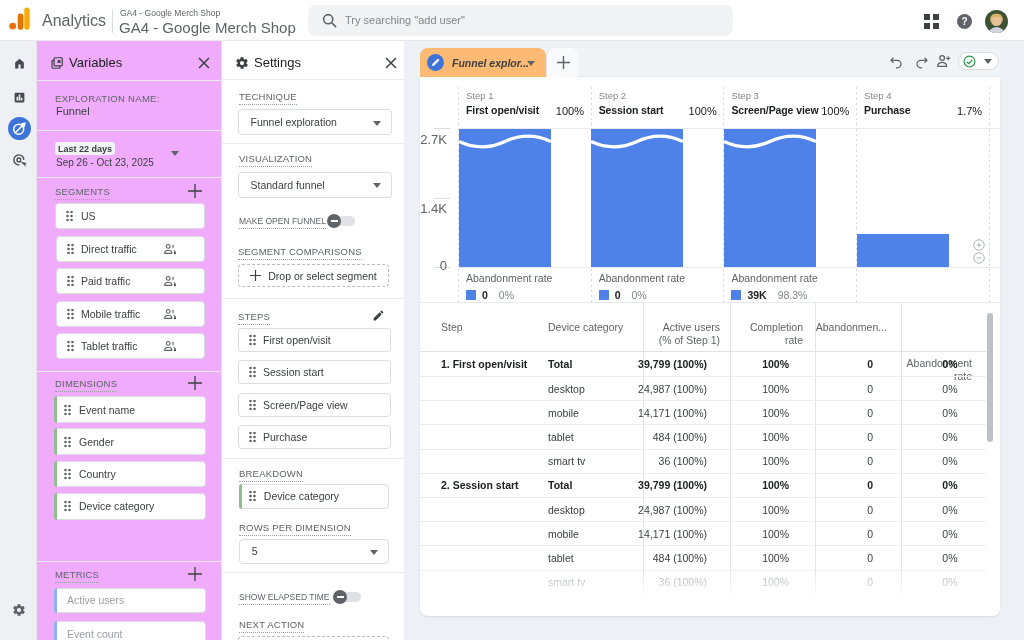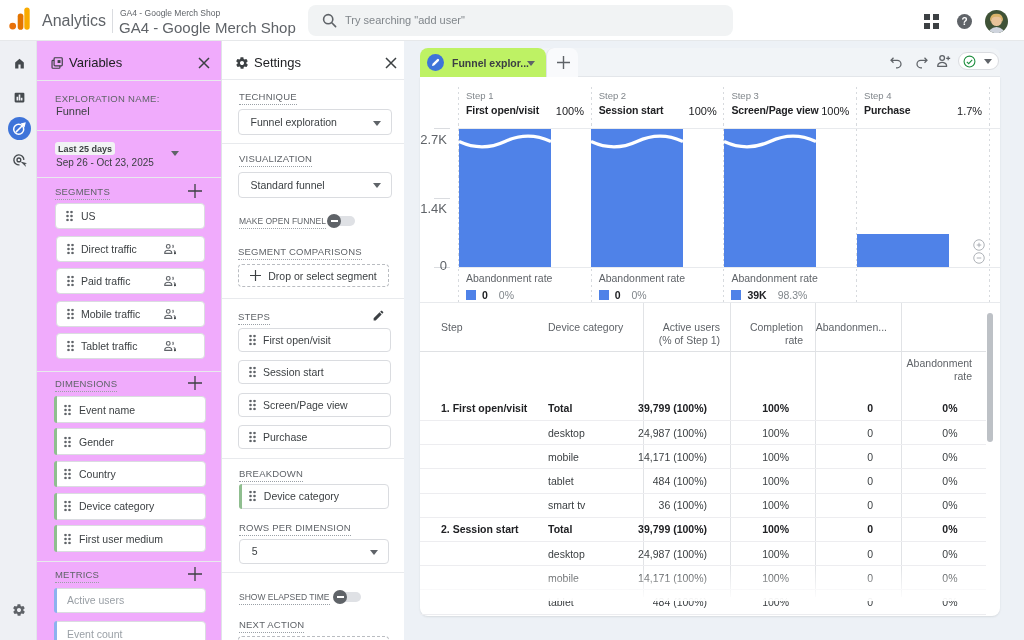--- a/index.html
+++ b/index.html
@@ -30,41 +30,41 @@
 .plus { position:absolute; width:14px; height:14px; }
 .caret { position:absolute; width:0; height:0; border-left:4.5px solid transparent; border-right:4.5px solid transparent; border-top:5px solid #5f6368; }
 .sel { position:absolute; border:1px solid #dadce0; border-radius:4px; background:#fff; }
 .sel span { position:absolute; left:12px; top:50%; transform:translateY(-50%); font-size:10.5px; color:#3c4043; white-space:nowrap; }
 .toggle { position:absolute; width:26px; height:10px; background:#dfe1e5; border-radius:5px; margin-top:1px; }
 .knob { position:absolute; left:-2px; top:-2px; width:14px; height:14px; border-radius:50%; background:#5f6368; }
 .knob::after { content:""; position:absolute; left:3.5px; top:6px; width:7px; height:2px; background:#fff; }
 .dashbox { position:absolute; border:1px dashed #b9bcc1; border-radius:4px; display:flex; align-items:center; justify-content:center; font-size:10.5px; color:#3c4043; }
 
 #strip { position:absolute; left:420px; top:48px; width:580px; height:29px; background:#f1f4f7; border-radius:8px 8px 0 0; border-bottom:1px solid #e4e7eb; }
-#tab { position:absolute; left:420px; top:48px; width:126px; height:29px; background:#bef264; border-radius:8px 8px 0 0; z-index:2; }
+#tab { position:absolute; left:420px; top:48px; width:126px; height:29px; background:#fdba74; border-radius:8px 8px 0 0; z-index:2;font-style:italic; }
 #plustab { position:absolute; left:546px; top:48px; width:32px; height:29px; background:#f9fafc; border-radius:8px 8px 0 0; border-left:1px solid #e0e3e7; z-index:2; }
 #card { position:absolute; left:420px; top:77px; width:580px; height:538.5px; background:#fff; border-radius:0 0 8px 8px; box-shadow:0 1px 2px rgba(60,64,67,.12); }
 #chart { position:absolute; left:0; top:0; width:580px; height:226px; }
 .ylab { font-size:13px; color:#5f6368; text-align:right; width:30px; }
 .vdash { position:absolute; top:10px; height:215px; width:1px; background:repeating-linear-gradient(to bottom,#d7dade 0,#d7dade 2.2px,transparent 2.2px,transparent 5.2px); }
 .stephead { position:absolute; top:13px; width:118px; height:33px; }
 .stephead .s1 { font-size:9.5px; color:#80868b; }
 .stephead .s2 { font-size:10.5px; font-weight:bold; color:#202124; margin-top:3px; white-space:nowrap; letter-spacing:-0.1px; }
 .stephead .pct { position:absolute; right:0; top:15px; font-size:11px; color:#202124; }
 .bar { position:absolute; width:92px; background:#4f82e8; }
 .aband { position:absolute; top:195px; width:125px; font-size:10.5px; }
 .aband .ab1 { color:#5f6368; margin-bottom:5px; }
 .aband .sq { display:inline-block; width:10px; height:10px; background:#4f82e8; vertical-align:-1px; }
 .aband .ab2 { font-weight:bold; color:#202124; margin-left:6px; }
 .aband .ab3 { color:#80868b; margin-left:11px; }
 #table { position:absolute; left:0; top:226px; width:580px; height:312.5px; overflow:hidden; }
 .colline { position:absolute; top:0; height:294px; width:1px; background:#e1e3e6; }
 .th { position:absolute; font-size:10.5px; color:#5f6368; line-height:13.5px; }
 .thr { text-align:right; }
-.tr { position:absolute; left:0; width:566px; border-bottom:1px solid #ededf0;margin-top:44px; }
+.tr { position:absolute; left:0; width:566px; border-bottom:1px solid #ededf0; }
 .tr div { position:absolute; top:50%; transform:translateY(-50%); font-size:10.5px; color:#3c4043; white-space:nowrap; }
 .tr .cr { text-align:right; }
 .tr.hd div { font-weight:bold; color:#202124; }
 </style>
 </head>
 <body>
 
 <div id="header">
   <svg class="abs" style="left:9px;top:7px" width="21" height="23" viewBox="0 0 21 23">
     <circle cx="3.7" cy="19.1" r="3.4" fill="#e8710a"></circle>
@@ -140,21 +140,21 @@
   <div class="ptitle abs" style="left:32px;top:14px">Variables</div>
   <svg class="abs" style="left:161px;top:16px" width="12" height="12" viewBox="0 0 12 12">
       <path d="M1 1 L11 11 M11 1 L1 11" stroke="#3c4043" stroke-width="1.5"></path>
     </svg>
   <div class="divider" style="top:39px"></div>
 
   <div class="abs" style="left:18px;top:52px;font-size:9.5px;letter-spacing:0.3px;color:#5f6368;">EXPLORATION NAME:</div>
   <div class="abs" style="left:19px;top:64px;font-size:11px;color:#3c4043;">Funnel</div>
   <div class="divider" style="top:89px"></div>
 
-  <div class="abs" style="left:18px;top:101px;font-size:9px;font-weight:bold;color:#3c4043;background:#f1f3f4;border-radius:3px;padding:1.5px 3px;">Last 25 days</div>
+  <div class="abs" style="left:18px;top:101px;font-size:9px;font-weight:bold;color:#3c4043;background:#f1f3f4;border-radius:3px;padding:1.5px 3px;">Last 22 days</div>
   <div class="abs" style="left:19px;top:116px;font-size:10px;color:#3c4043;">Sep 26 - Oct 23, 2025</div>
   <div class="caret" style="left:134px;top:110px;"></div>
   <div class="divider" style="top:136px"></div>
 
   <div class="abs slabel" style="left:18px;top:145px;">Segments</div>
   <svg class="plus" style="left:151px;top:143px" viewBox="0 0 14 14">
       <path d="M7 0 V14 M0 7 H14" stroke="#3c4043" stroke-width="1.3"></path>
     </svg>
 
   <div class="chip" style="left:18px;top:162px;width:150px;height:25.5px;">
@@ -308,34 +308,20 @@
         <g fill="#5f6368">
           <circle cx="1.5" cy="1.5" r="1.3"></circle>
           <circle cx="5.5" cy="1.5" r="1.3"></circle>
           <circle cx="1.5" cy="5.5" r="1.3"></circle>
           <circle cx="5.5" cy="5.5" r="1.3"></circle>
           <circle cx="1.5" cy="9.5" r="1.3"></circle>
           <circle cx="5.5" cy="9.5" r="1.3"></circle>
         </g>
       </svg>
       <span class="txt" style="left:24px">Device category</span>
-    </div>
-  <div class="chip dim" style="left:17px;top:484.2px;width:152px;height:27px;">
-      <div class="gedge"></div>
-      <svg class="handle" style="left:9px" viewBox="0 0 7 11">
-        <g fill="#5f6368">
-          <circle cx="1.5" cy="1.5" r="1.3"></circle>
-          <circle cx="5.5" cy="1.5" r="1.3"></circle>
-          <circle cx="1.5" cy="5.5" r="1.3"></circle>
-          <circle cx="5.5" cy="5.5" r="1.3"></circle>
-          <circle cx="1.5" cy="9.5" r="1.3"></circle>
-          <circle cx="5.5" cy="9.5" r="1.3"></circle>
-        </g>
-      </svg>
-      <span class="txt" style="left:24px">First user medium</span>
     </div>
   <div class="divider" style="top:520px"></div>
 
   <div class="abs slabel" style="left:18px;top:528px;">Metrics</div>
   <svg class="plus" style="left:151px;top:526px" viewBox="0 0 14 14">
       <path d="M7 0 V14 M0 7 H14" stroke="#3c4043" stroke-width="1.3"></path>
     </svg>
   <div class="chip met" style="left:17px;top:547px;width:152px;height:24.5px;">
       <div class="bedge"></div>
       <span class="txt" style="left:12px;color:#9aa0a6;">Active users</span>

